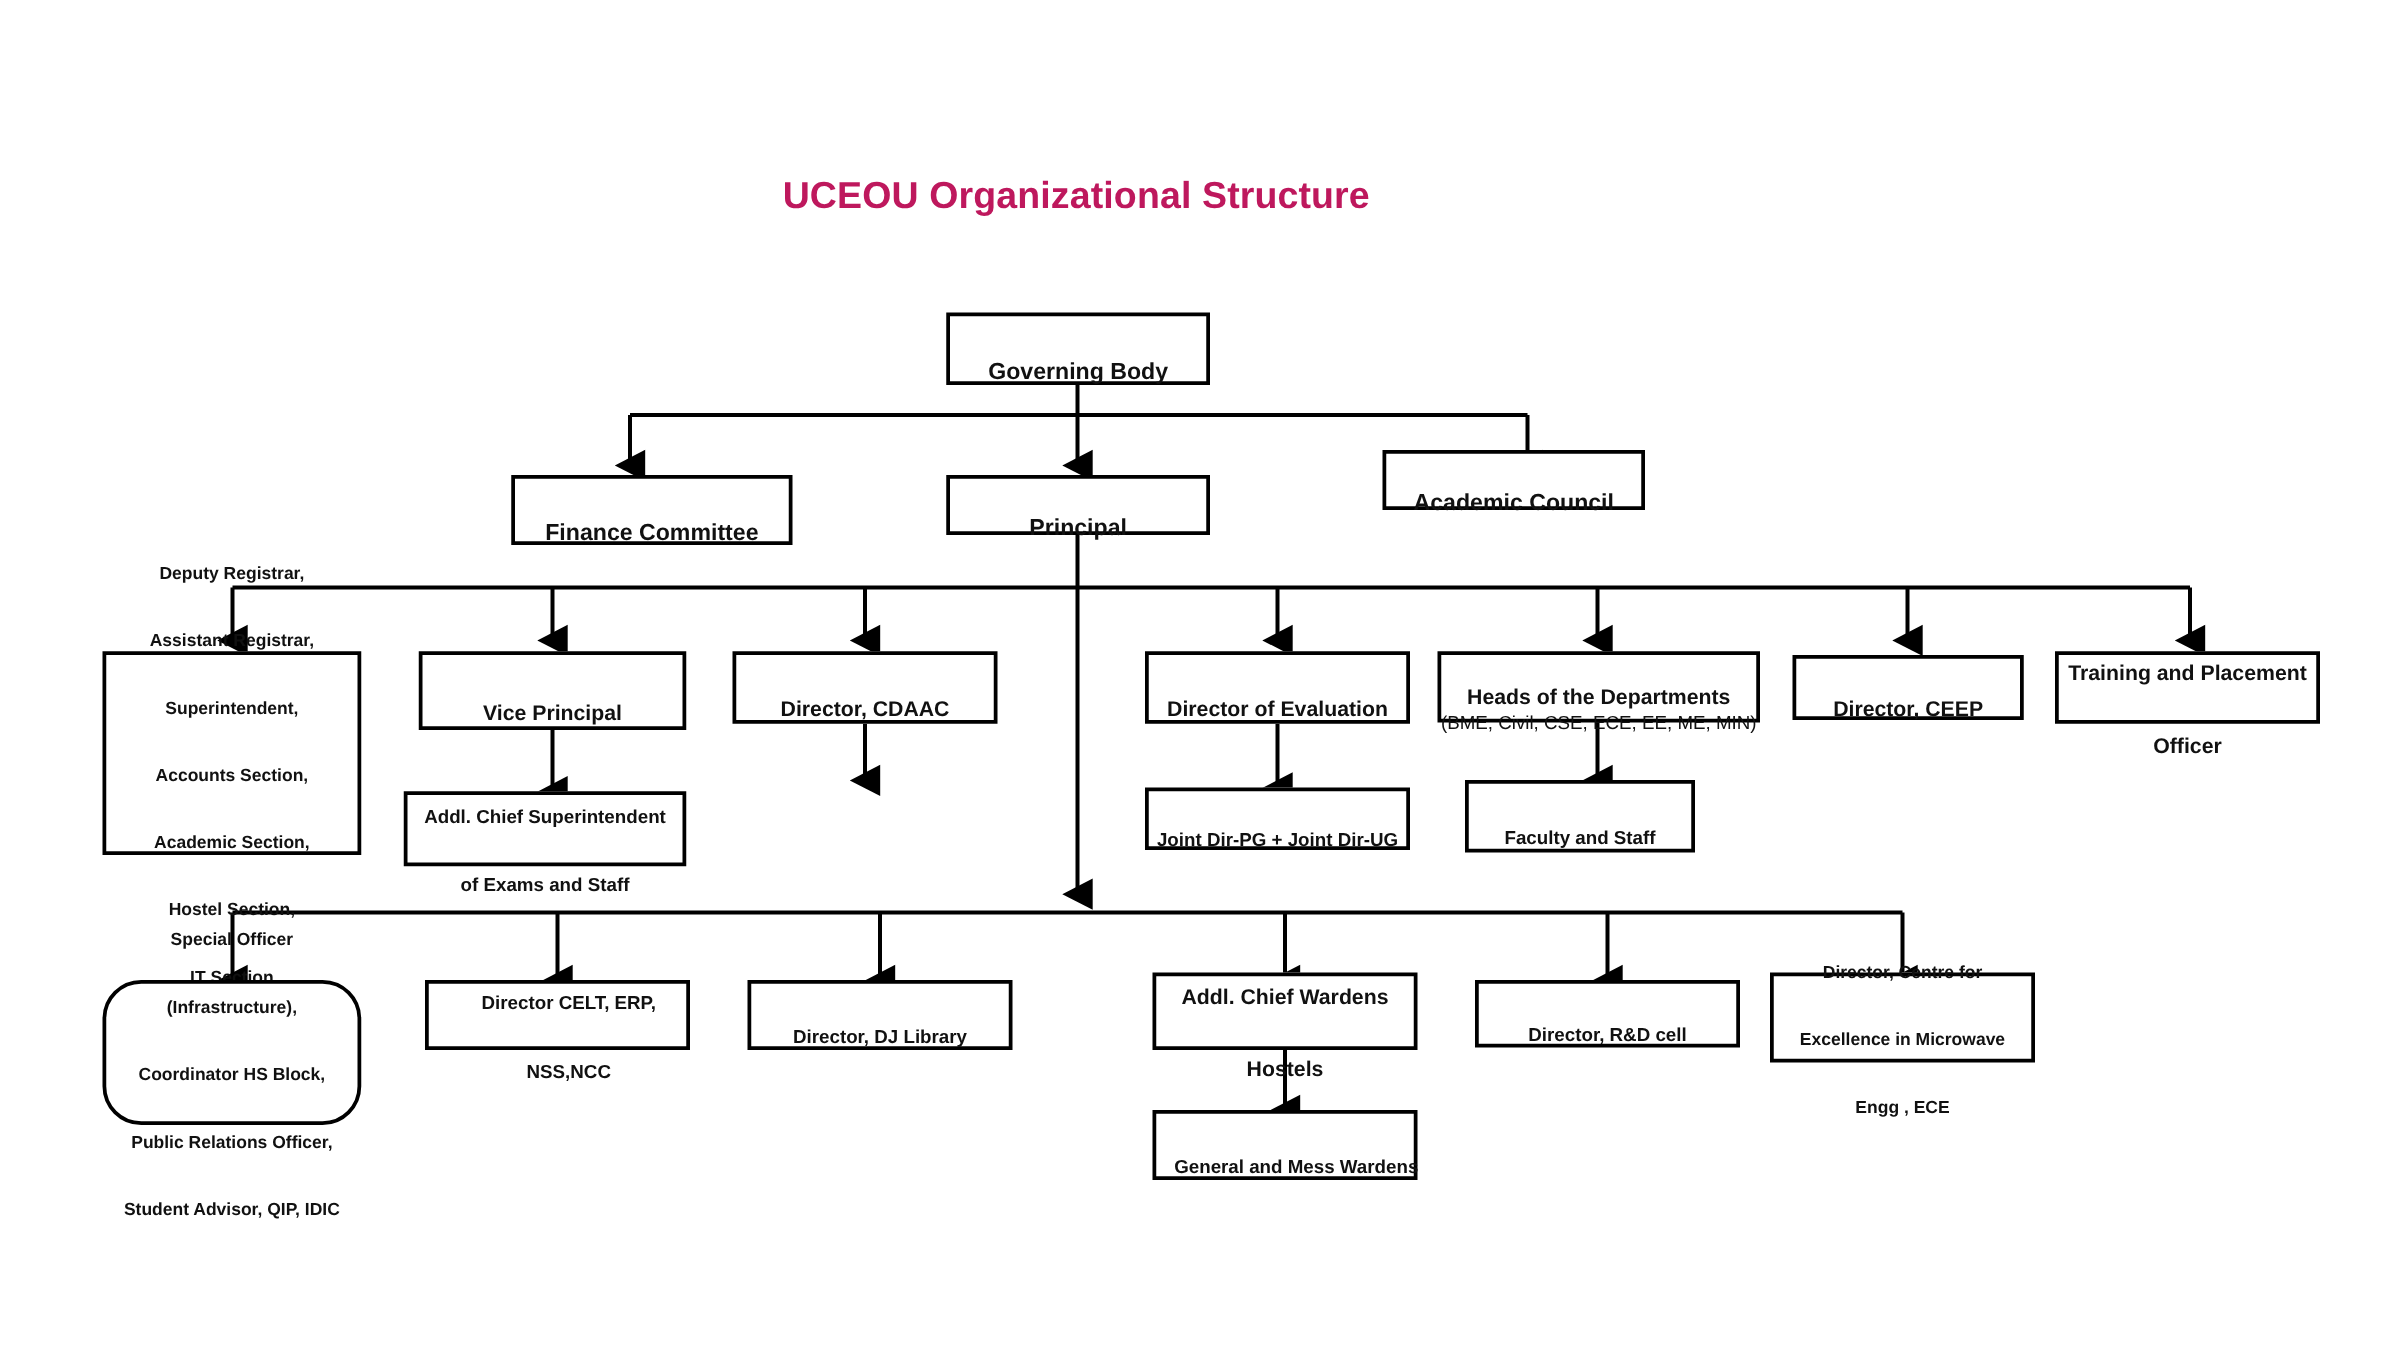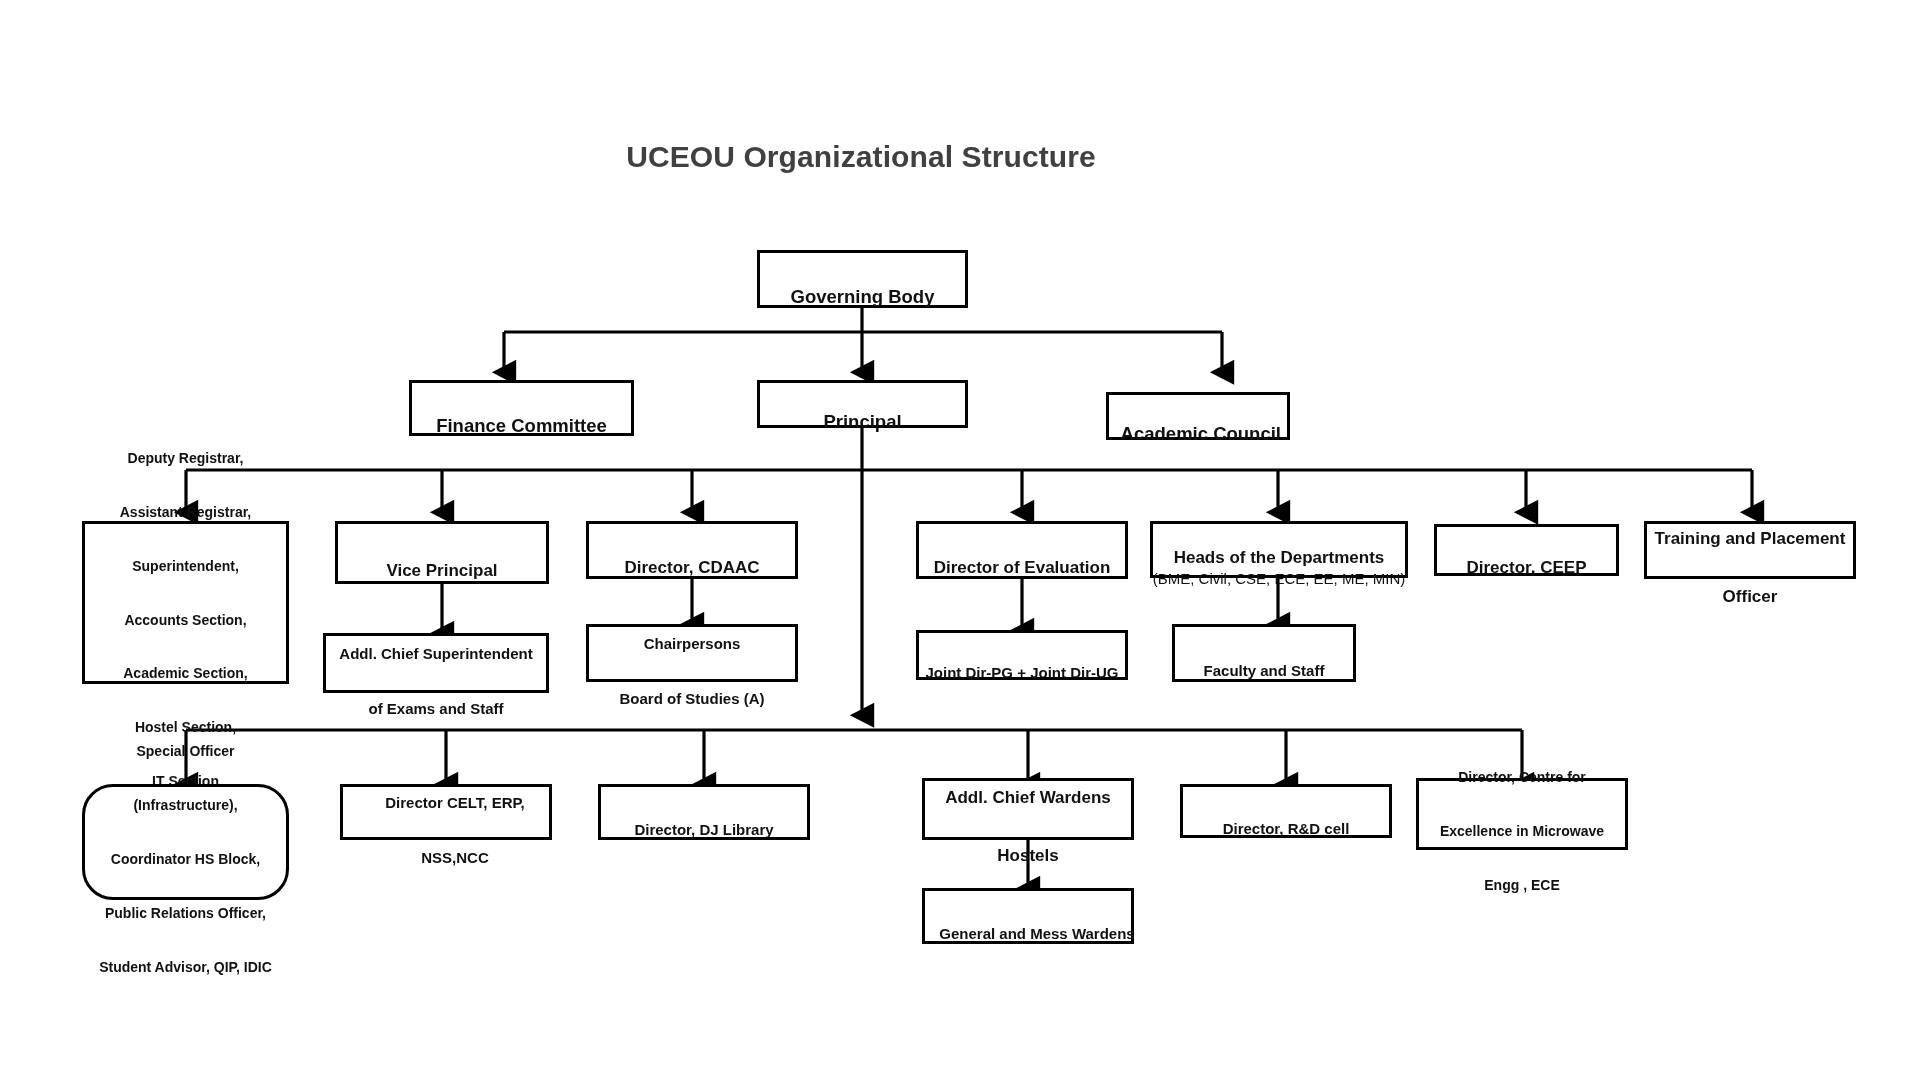--- a/index.html
+++ b/index.html
@@ -29,21 +29,21 @@
   }
   #chart-title {
     position: absolute;
     left: 0;
     top: 140px;
     width: 1722px;
     text-align: center;
     font-size: 30px;
     font-weight: 700;
     letter-spacing: 0.1px;
-    color: #404040;
+    color: #be185d;
   }
   .node {
     position: absolute;
     box-sizing: border-box;
     background: #ffffff;
     border: 3px solid #000000;
     display: flex;
     flex-direction: column;
     align-items: center;
     justify-content: center;
@@ -120,21 +120,21 @@
   </div>
 
   <div class="node s18" style="left:409px; top:380px; width:225px; height:56px;">
     <span class="line">Finance Committee</span>
   </div>
 
   <div class="node s18" style="left:757px; top:380px; width:211px; height:48px;">
     <span class="line">Principal</span>
   </div>
 
-  <div class="node s18" style="left:1106px; top:392px; width:184px; height:48px;align-items:flex-end;">
+  <div class="node s18" style="left:1106px; top:360px; width:210px; height:48px;">
     <span class="line">Academic Council</span>
   </div>
 
   <div class="node s14" style="left:82px; top:521px; width:207px; height:163px;">
     <span class="line">Deputy Registrar,</span>
     <span class="line">Assistant Registrar,</span>
     <span class="line">Superintendent,</span>
     <span class="line">Accounts Section,</span>
     <span class="line">Academic Section,</span>
     <span class="line">Hostel Section,</span>
@@ -147,24 +147,20 @@
 
   <div class="node s15" style="left:323px; top:633px; width:226px; height:60px;">
     <span class="line">Addl. Chief Superintendent</span>
     <span class="line">of Exams and Staff</span>
   </div>
 
   <div class="node s17" style="left:586px; top:521px; width:212px; height:58px;">
     <span class="line">Director, CDAAC</span>
   </div>
 
-  <div class="node s15" style="left:586px; top:624px; width:212px; height:58px;">
-    <span class="line">Chairpersons</span>
-    <span class="line">Board of Studies (A)</span>
-  </div>
 
   <div class="node s17" style="left:916px; top:521px; width:212px; height:58px;">
     <span class="line">Director of Evaluation</span>
   </div>
 
   <div class="node s15" style="left:916px; top:630px; width:212px; height:50px;">
     <span class="line">Joint Dir-PG + Joint Dir-UG</span>
   </div>
 
   <div class="node s17" style="left:1150px; top:521px; width:258px; height:57px;">

